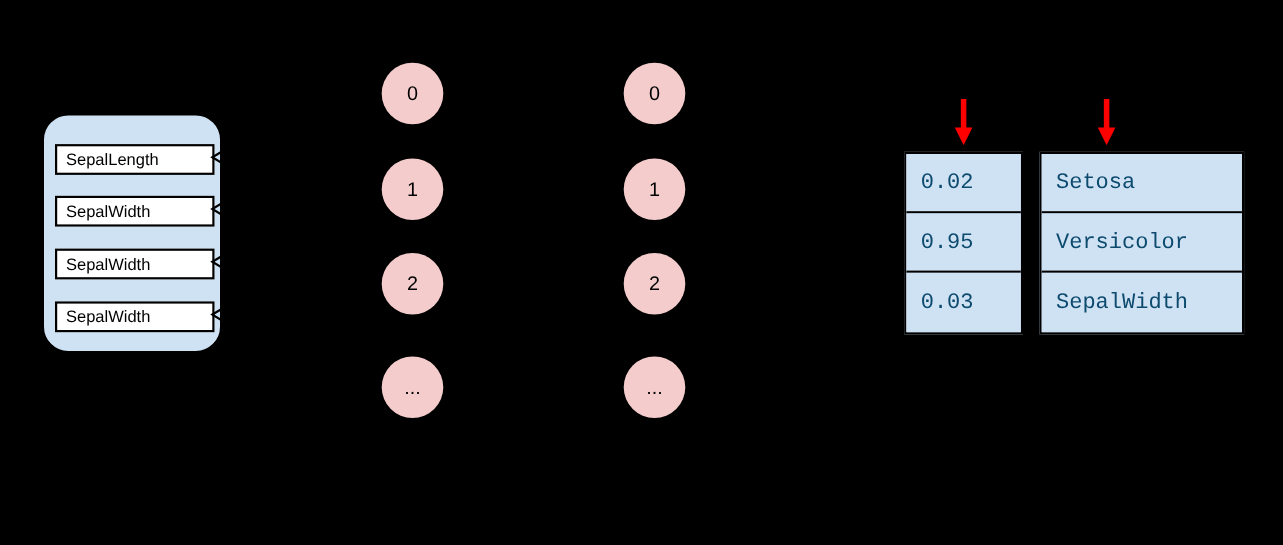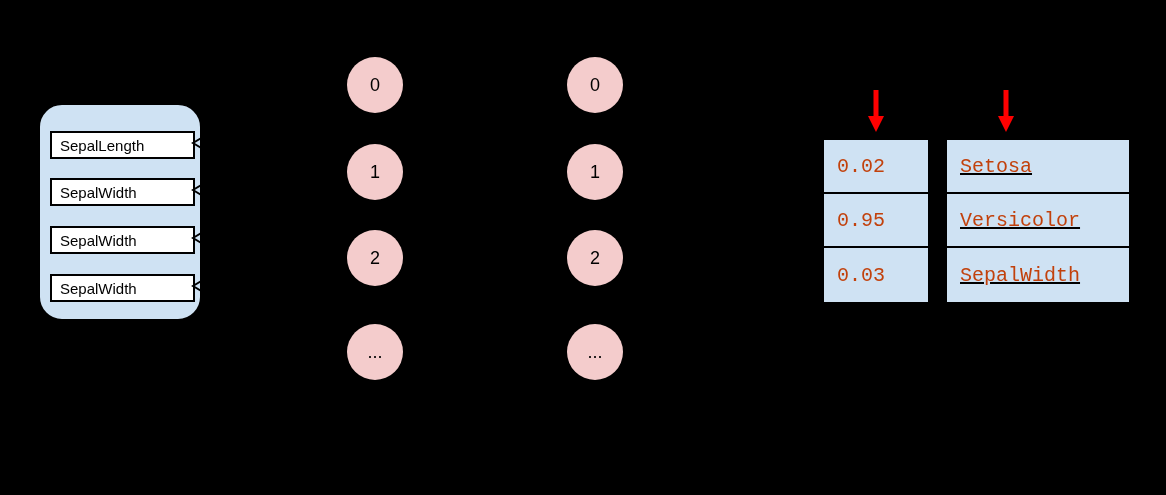--- a/index.html
+++ b/index.html
@@ -51,26 +51,26 @@
     top: 138px;
     border: 2px solid var(--line, #000);
     background: var(--table-cell, #cfe2f3);
   }
   .out-table .cell {
     height: 54px;
     display: flex; align-items: center;
     padding-left: 13px;
     border-bottom: 2px solid var(--line, #000);
     font-family: "Liberation Mono", "DejaVu Sans Mono", monospace;
-    font-size: 20px; color: #c2410c;
+    font-size: 20px; color: #0c4a6e;
     background: var(--table-cell, #cfe2f3);
   }
   .out-table .cell:last-child { border-bottom: none; }
   .prob-table { left: 822px; width: 108px; }
-  .class-table { left: 945px; width: 186px; text-decoration: underline; }
+  .class-table { left: 945px; width: 186px; }
   .red-arrow {
     position: absolute;
     width: 20px; height: 46px;
     top: 88px;
   }
   .red-arrow line { stroke: var(--red-arrow, #f00); stroke-width: 5; }
   .red-arrow polygon { fill: var(--red-arrow, #f00); }
 </style>
 </head>
 <body>

